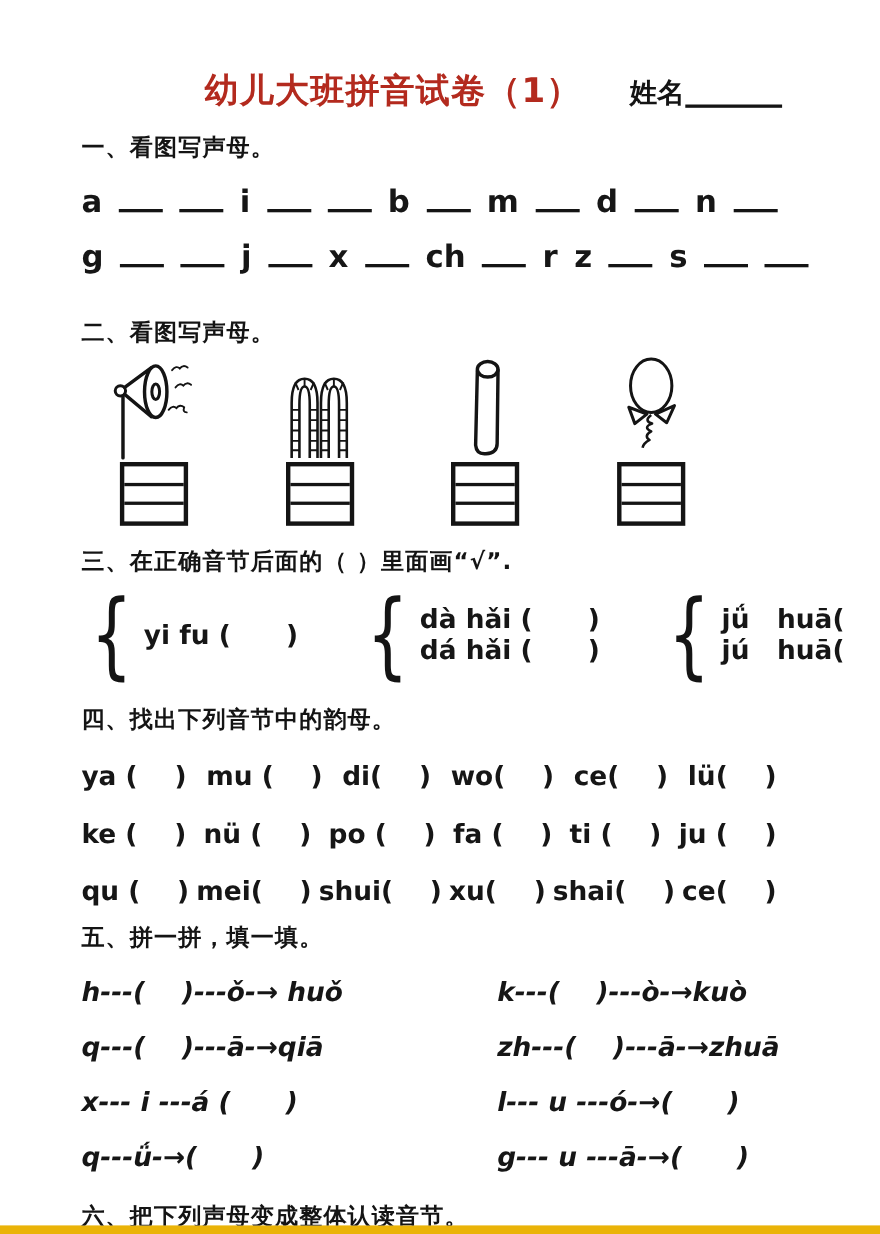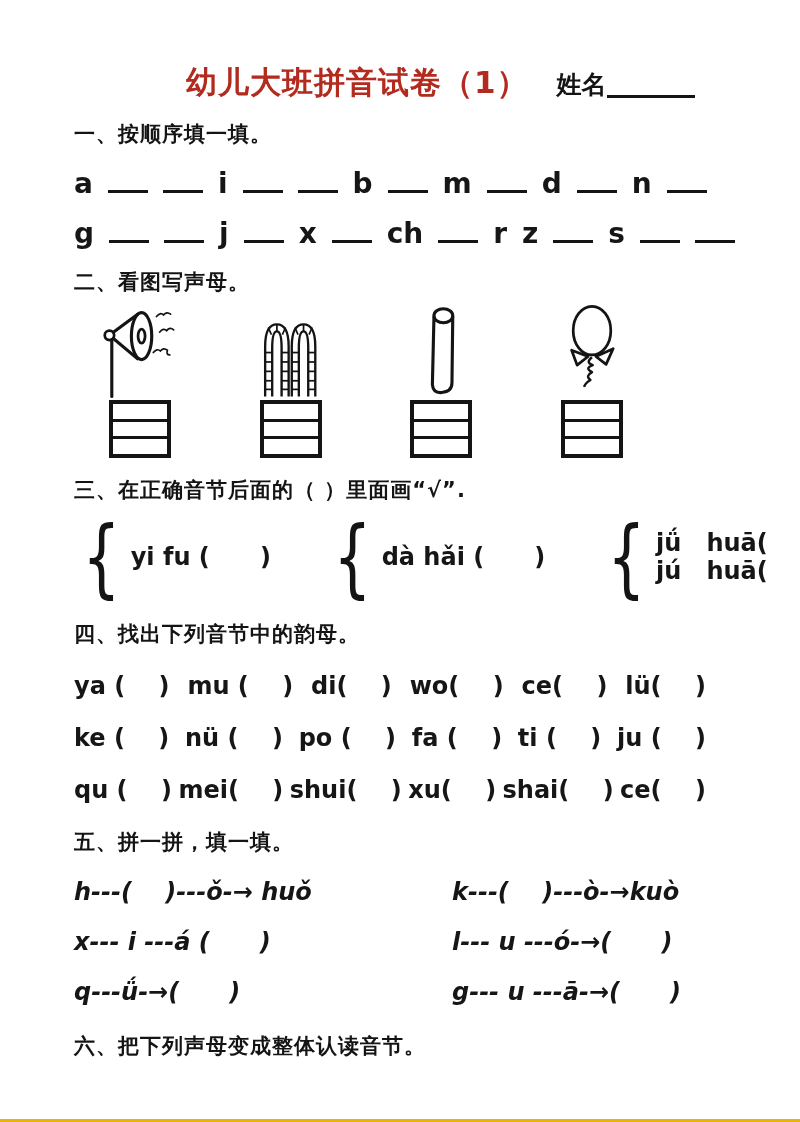--- a/index.html
+++ b/index.html
@@ -1,75 +1,75 @@
 <!DOCTYPE html>
 <html><head>
 <meta charset="utf-8">
 <style>
   html,body{margin:0;padding:0;background:#ffffff;}
   body{width:800px;height:1122px;font-family:"DejaVu Sans","Liberation Sans",sans-serif;color:#161616;}
-  .page{position:relative;width:800px;height:1122px;box-sizing:border-box;padding:62px 58px 0 74px;overflow:hidden;border-bottom:3px solid #eab308;background:#fff;}
+  .page{position:relative;width:800px;height:1122px;box-sizing:border-box;padding:62px 58px 0 74px;overflow:hidden;border-bottom:8px solid #eab308;background:#fff;}
 
   
   .header{display:flex;align-items:baseline;padding-left:112px;white-space:nowrap;}
   .title{font-size:31px;font-weight:bold;color:#b32a1e;letter-spacing:1px;}
-  .name-wrap{margin-left:28px;font-size:25px;font-weight:bold;color:#141414;display:flex;align-items:flex-end;}
+  .name-wrap{margin-left:44px;font-size:25px;font-weight:bold;color:#141414;display:flex;align-items:flex-end;}
   .name-line{display:inline-block;width:88px;border-bottom:3px solid #141414;height:1px;margin-bottom:3px;}
 
   
   .sec-heading{font-size:21px;font-weight:bold;color:#141414;letter-spacing:1px;}
   .s1-heading{margin-top:16px;}
 
   
   .letter-row{display:flex;align-items:flex-end;gap:15px;margin-top:22px;font-weight:bold;}
   .letter{font-size:28px;line-height:1;}
   .blank{display:inline-block;width:40px;border-bottom:3.5px solid #141414;height:2px;margin-bottom:5px;}
 
   
-  .s2-heading{margin-top:20px;}
+  .s2-heading{margin-top:40px;}
   .figure-row{display:flex;justify-content:space-between;width:584px;margin-top:8px;}
   .figure{display:flex;flex-direction:column;align-items:center;width:132px;}
   .figure svg{display:block;}
   .write-grid{width:62px;height:58px;border:4px solid #141414;box-sizing:border-box;display:flex;flex-direction:column;margin-top:2px;background:#fff;}
   .write-grid .cell{flex:1;border-bottom:3px solid #141414;}
   .write-grid .cell:last-child{border-bottom:none;}
 
   
   .s3-heading{margin-top:18px;}
   .brace-row{display:flex;margin-top:10px;}
   .brace-group{display:flex;align-items:center;}
   .brace-group + .brace-group{margin-left:54px;}
   .brace{font-size:86px;font-weight:400;line-height:1;transform:scaleX(.7);margin-right:2px;color:#141414;}
   .brace-lines{display:flex;flex-direction:column;font-size:24px;font-weight:bold;white-space:pre;}
 
   
   .s4-heading{margin-top:20px;}
   .syll-row{display:flex;justify-content:space-between;width:632px;margin-top:24px;font-size:24px;font-weight:bold;white-space:pre;}
 
   
-  .s5-heading{margin-top:24px;}
+  .s5-heading{margin-top:14px;}
   .spell-row{display:grid;grid-template-columns:378px 1fr;margin-top:22px;font-size:24px;font-weight:bold;white-space:pre;font-style:italic;}
 
   
   .s6-heading{margin-top:26px;}
 </style>
 </head>
 <body>
 
 <div class="page">
 
   <div class="header">
     <span class="title">幼儿大班拼音试卷（1）</span>
     <span class="name-wrap">
       <span>姓名</span>
         <span class="name-line"></span>
     </span>
   </div>
 
-  <div class="sec-heading s1-heading">一、按顺序填一填。</div>
+  <div class="sec-heading s1-heading">一、看图写声母。</div>
   <div>
       <div class="letter-row">
         <span class="letter">a</span>
         <span class="blank"></span>
         <span class="blank"></span>
         <span class="letter">i</span>
         <span class="blank"></span>
         <span class="blank"></span>
         <span class="letter">b</span>
         <span class="blank"></span>
@@ -208,37 +208,38 @@
   </div>
 
   <div class="sec-heading s3-heading">三、在正确音节后面的（ ）里面画“√”.</div>
   <div class="brace-row">
       <div class="brace-group">
         <span class="brace">{</span>
         <div class="brace-lines"><div>yi fu (      )</div></div>
       </div>
       <div class="brace-group">
         <span class="brace">{</span>
-        <div class="brace-lines"><div>dà hǎi (      )</div></div>
+        <div class="brace-lines"><div>dà hǎi (      )</div><div>dá hǎi (      )</div></div>
       </div>
       <div class="brace-group">
         <span class="brace">{</span>
         <div class="brace-lines"><div>jǘ   huā(      )</div><div>jú   huā(      )</div></div>
       </div>
     </div>
 
   <div class="sec-heading s4-heading">四、找出下列音节中的韵母。</div>
   <div>
       <div class="syll-row"><span>ya (    )</span><span>mu (    )</span><span>di(    )</span><span>wo(    )</span><span>ce(    )</span><span>lü(    )</span></div>
       <div class="syll-row"><span>ke (    )</span><span>nü (    )</span><span>po (    )</span><span>fa (    )</span><span>ti (    )</span><span>ju (    )</span></div>
       <div class="syll-row"><span>qu (    )</span><span>mei(    )</span><span>shui(    )</span><span>xu(    )</span><span>shai(    )</span><span>ce(    )</span></div>
     </div>
 
   <div class="sec-heading s5-heading">五、拼一拼，填一填。</div>
   <div>
       <div class="spell-row"><span>h---(    )---ǒ-→ huǒ</span><span>k---(    )---ò-→kuò</span></div>
+      <div class="spell-row"><span>q---(    )---ā-→qiā</span><span>zh---(    )---ā-→zhuā</span></div>
       <div class="spell-row"><span>x--- i ---á (      )</span><span>l--- u ---ó-→(      )</span></div>
       <div class="spell-row"><span>q---ǘ-→(      )</span><span>g--- u ---ā-→(      )</span></div>
     </div>
 
   <div class="sec-heading s6-heading">六、把下列声母变成整体认读音节。</div>
 
 </div>
 
 </body></html>

